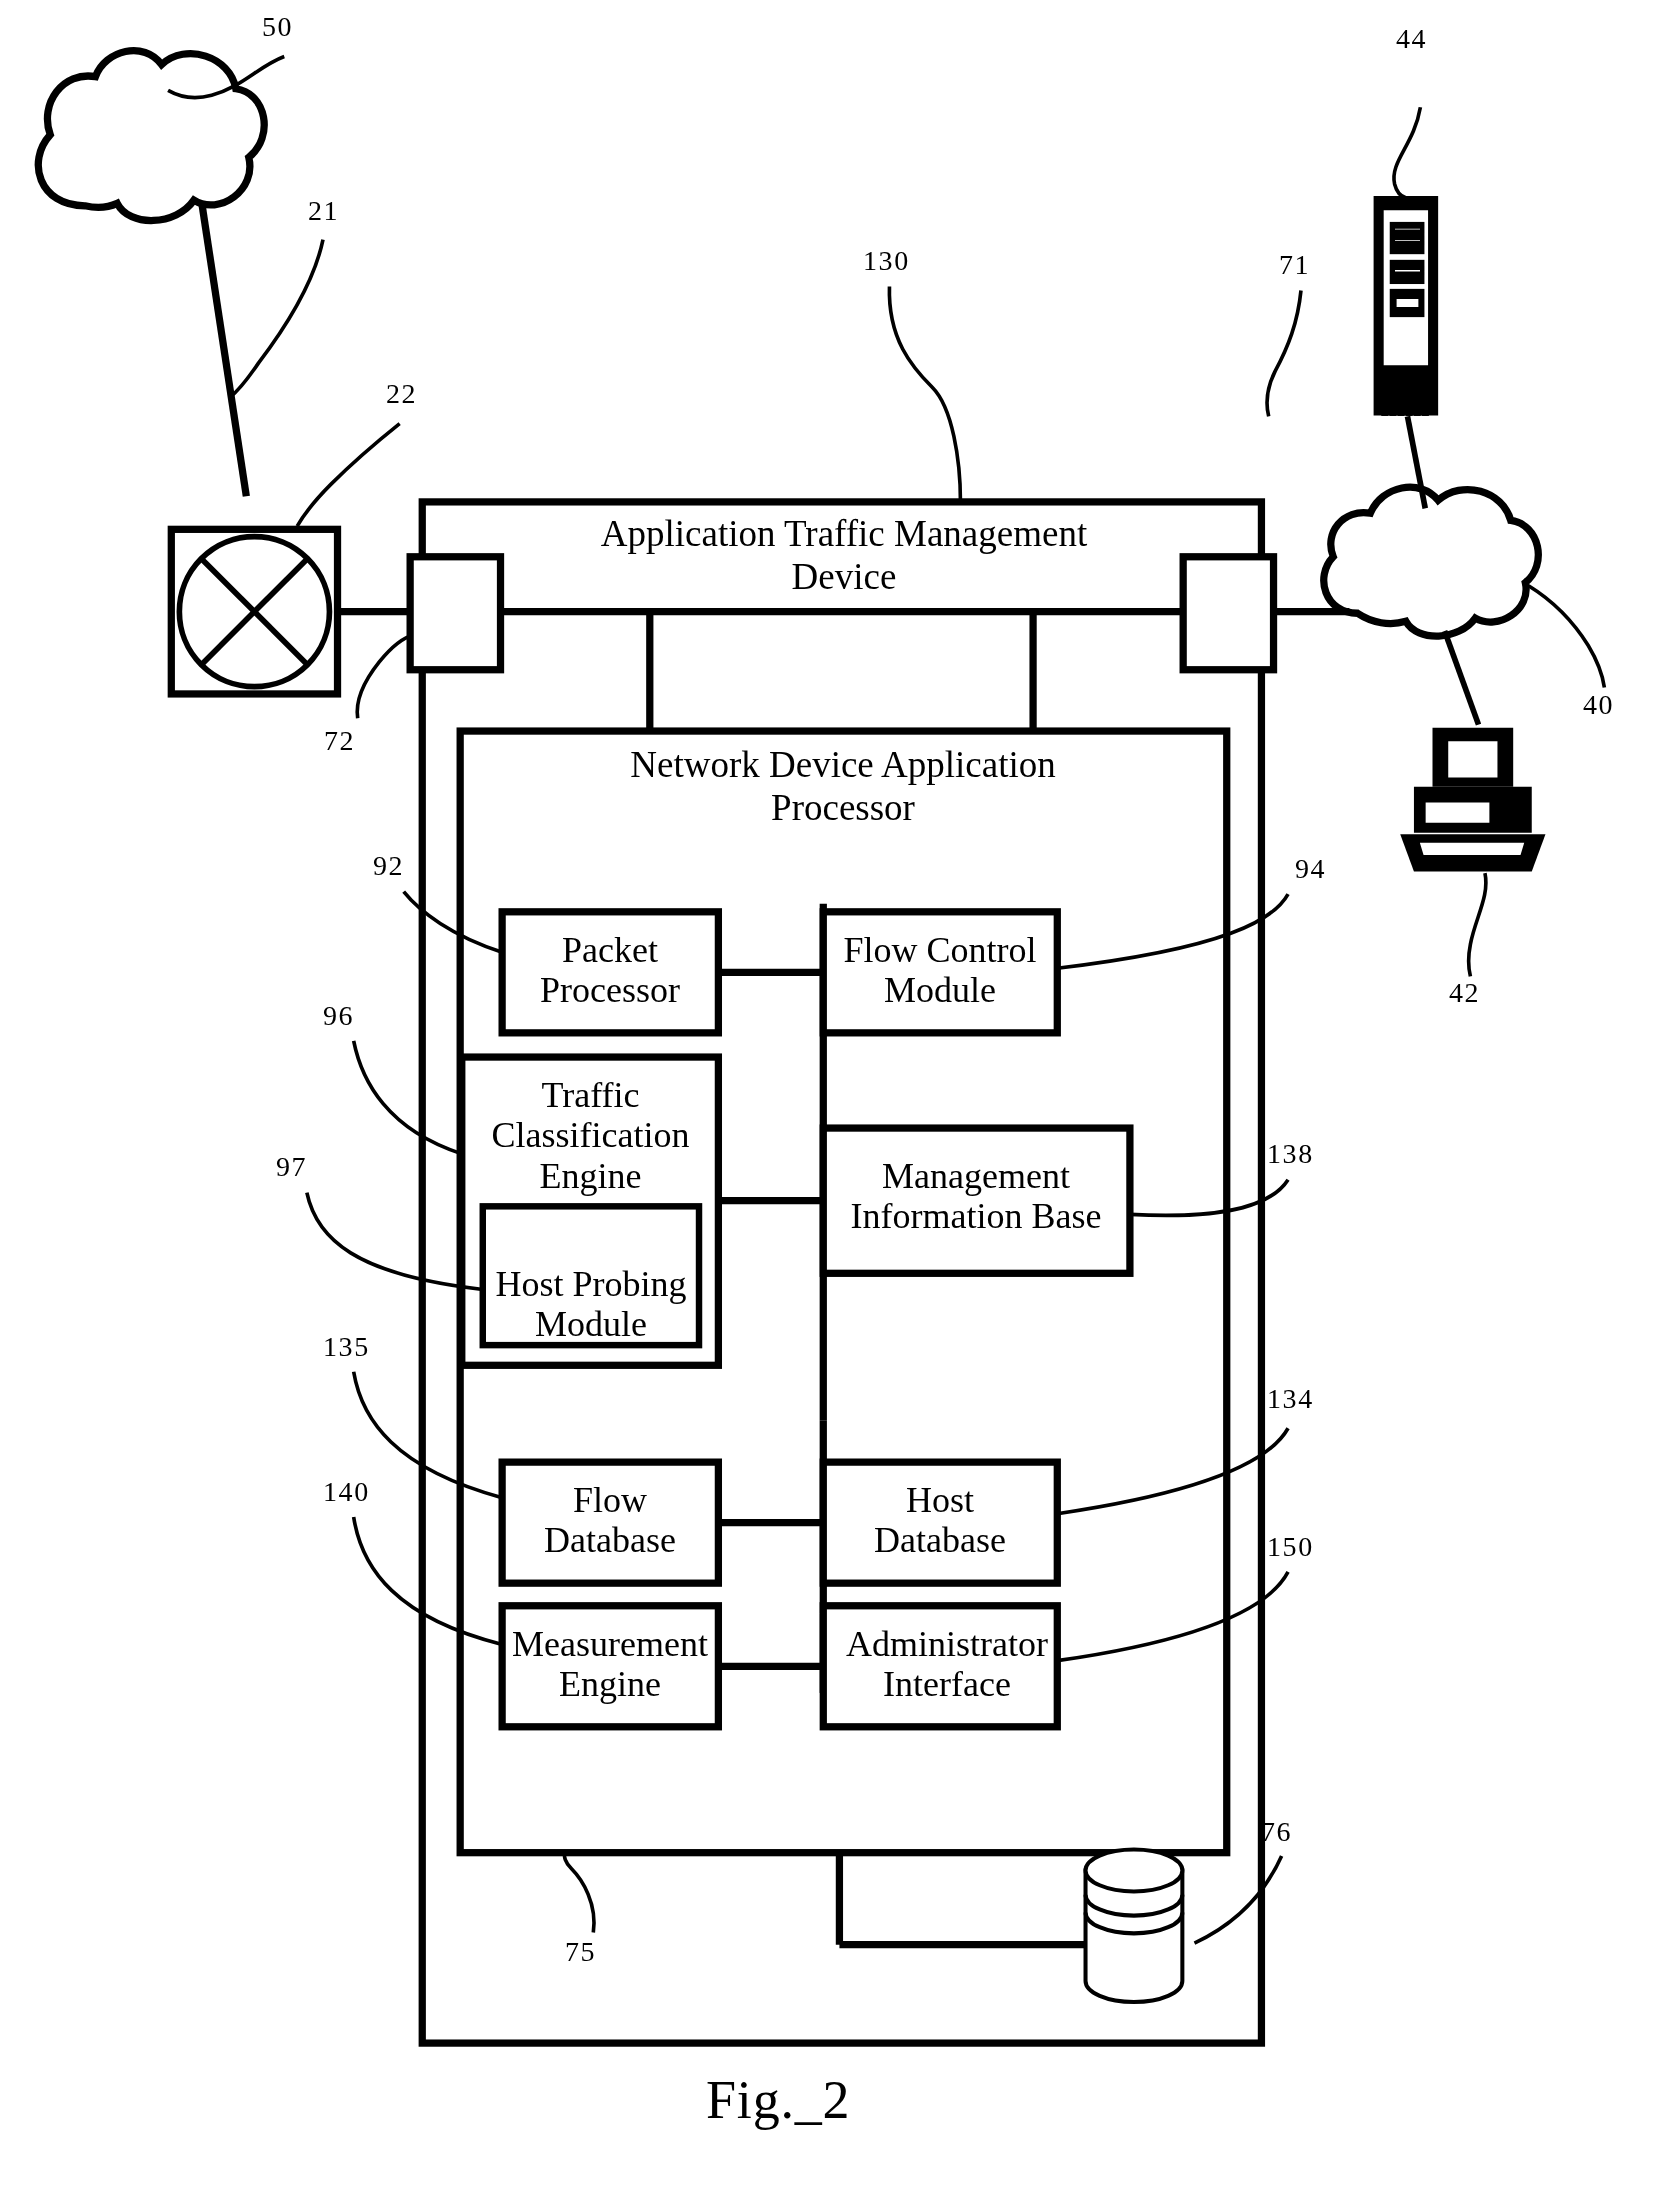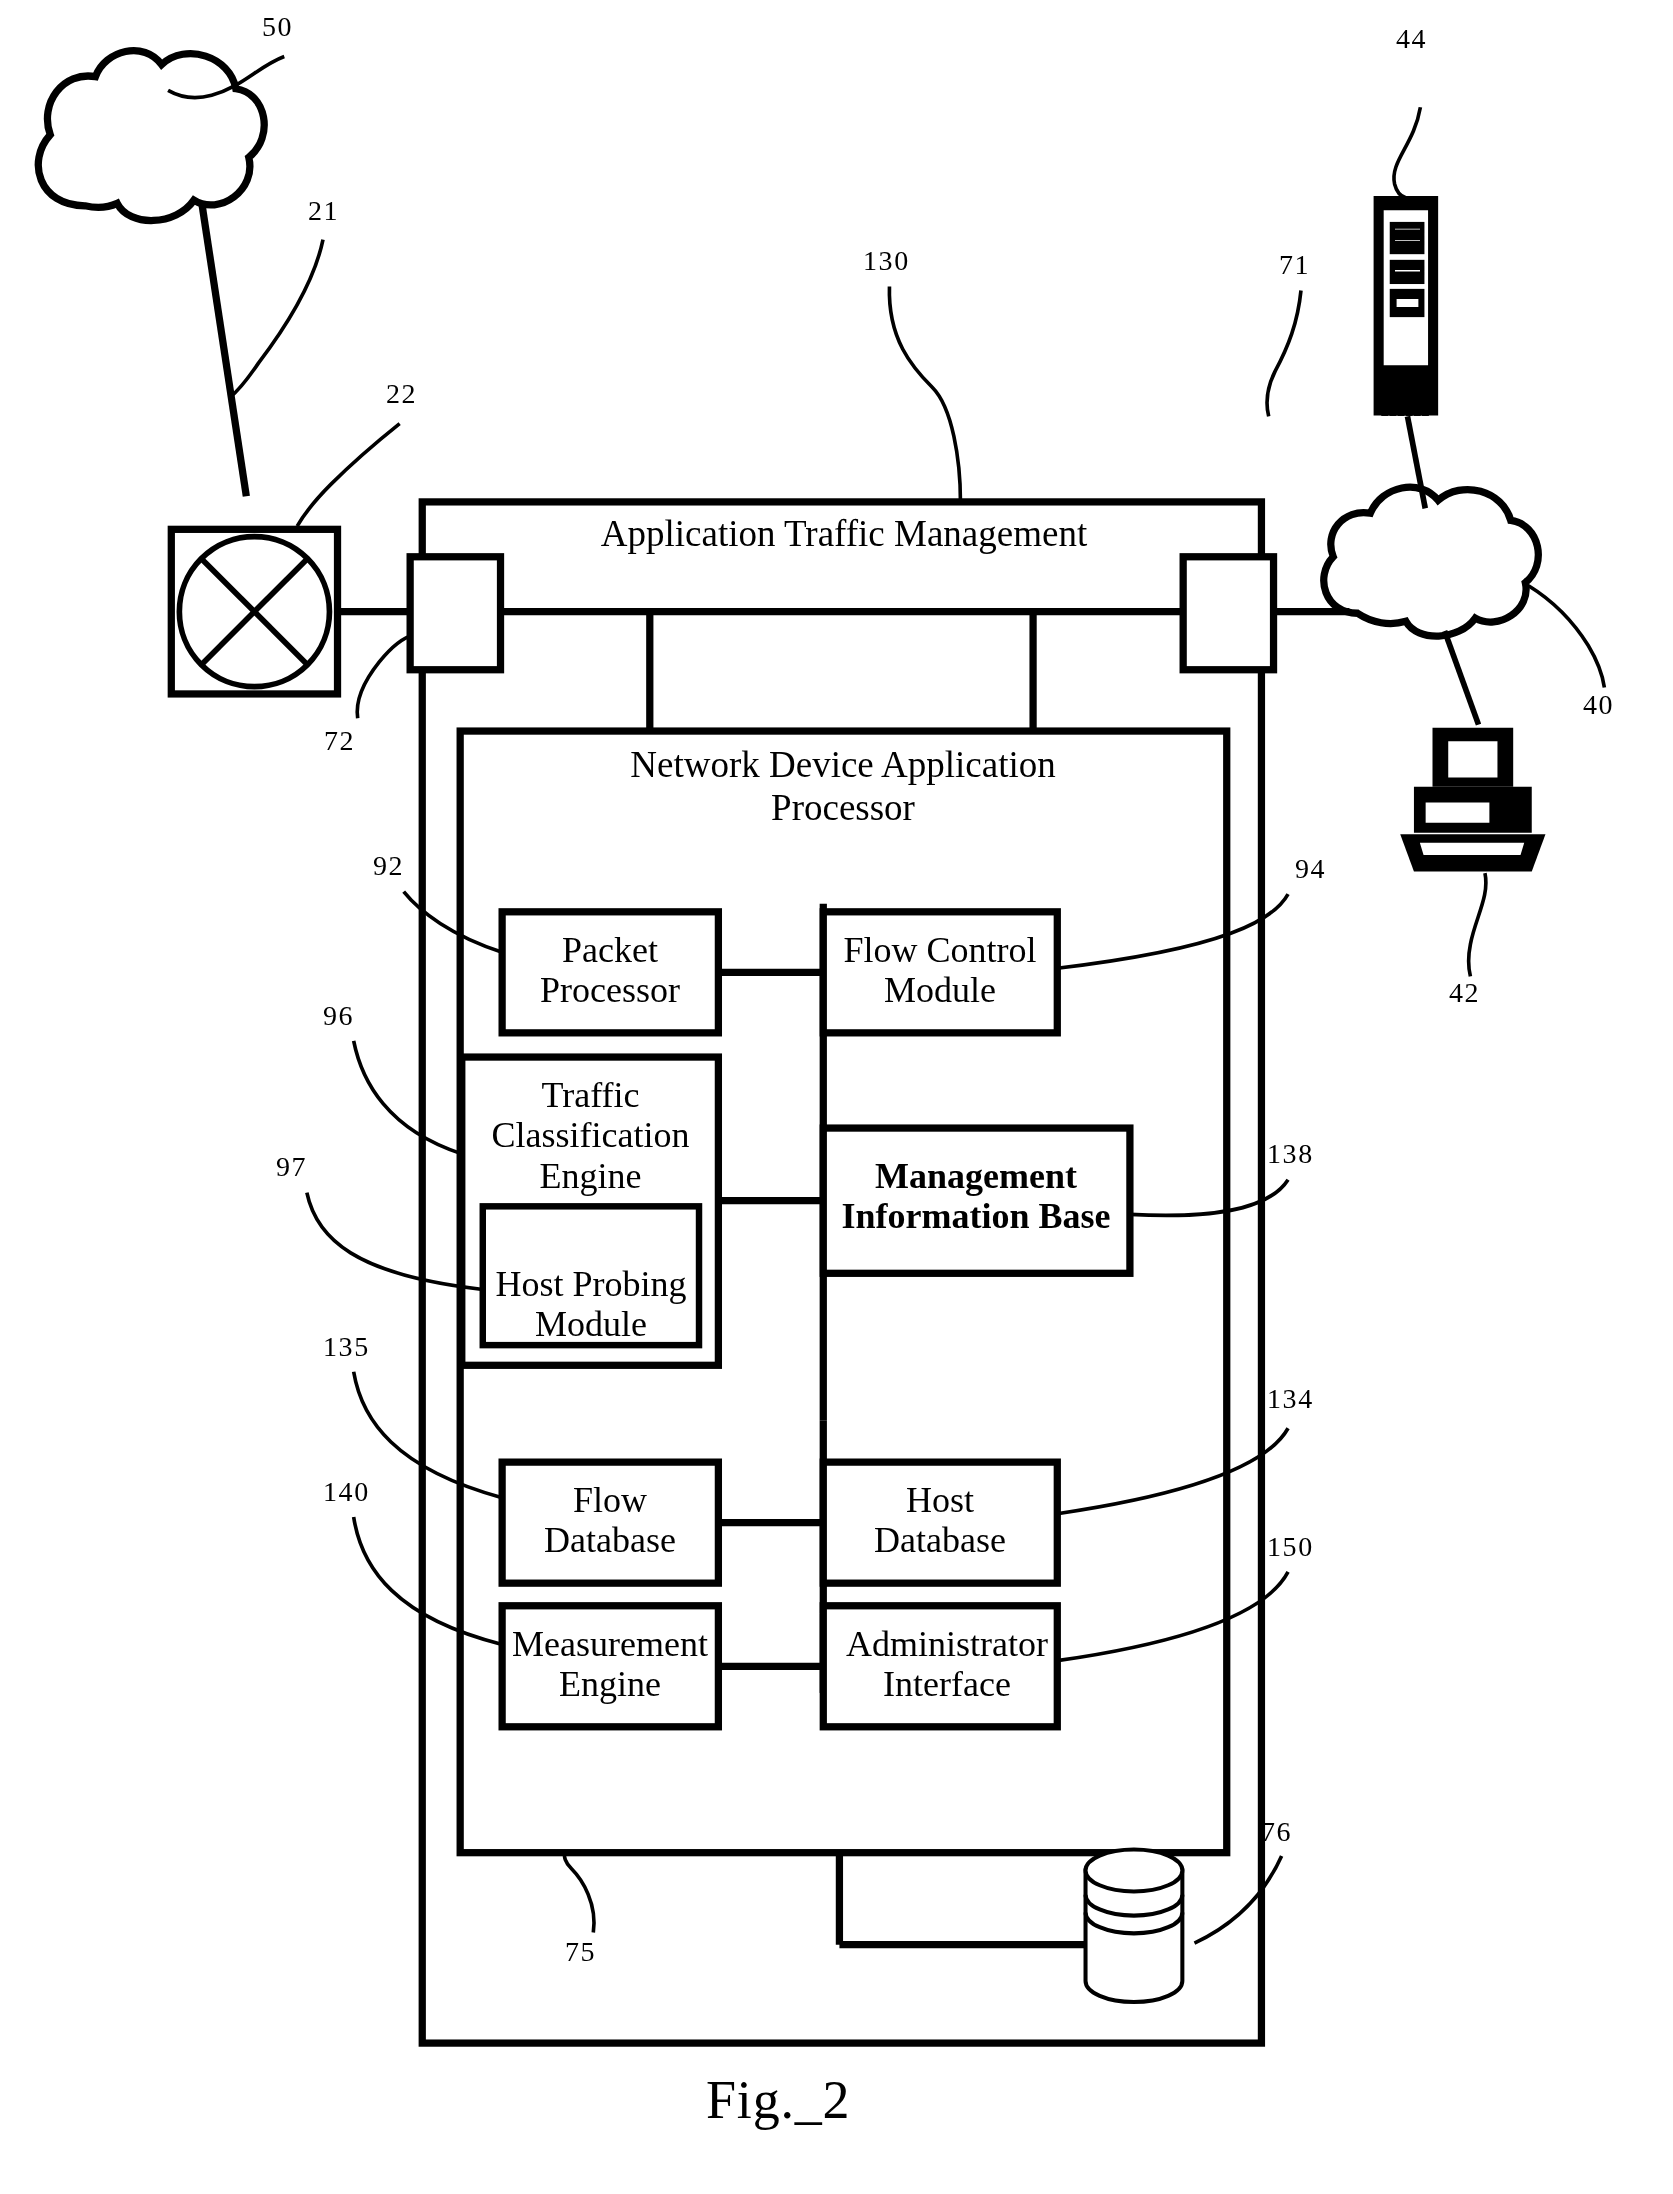--- a/index.html
+++ b/index.html
@@ -233,20 +233,21 @@
     </g>
 
     <path class="stroke lead" d="M 1840 1082 C 1846 1110, 1828 1138, 1822 1170 C 1818 1190, 1820 1202, 1822 1210"></path>
 
     <path class="stroke medium" d="M 1790 782 L 1832 898"></path>
 
   </svg>
 
   <div class="lbl bigtitle" style="left:473px; top:513px; width:742px;">
     <div>Application Traffic Management</div>
+    <div>Device</div>
   </div>
 
   <div class="lbl bigtitle" style="left:484px; top:744px; width:718px;">
     <div>Network Device Application</div>
     <div>Processor</div>
   </div>
 
   <div class="lbl boxlabel" style="left:502px; top:930px; width:216px;">
     <div>Packet</div>
     <div>Processor</div>
@@ -261,21 +262,21 @@
     <div>Traffic</div>
     <div>Classification</div>
     <div>Engine</div>
   </div>
 
   <div class="lbl boxlabel" style="left:483px; top:1236px; width:216px;margin-top:28px;">
     <div>Host Probing</div>
     <div>Module</div>
   </div>
 
-  <div class="lbl boxlabel" style="left:818px; top:1156px; width:316px;font-weight:bold;">
+  <div class="lbl boxlabel" style="left:818px; top:1156px; width:316px;">
     <div>Management</div>
     <div>Information Base</div>
   </div>
 
   <div class="lbl boxlabel" style="left:502px; top:1480px; width:216px;">
     <div>Flow</div>
     <div>Database</div>
   </div>
 
   <div class="lbl boxlabel" style="left:823px; top:1480px; width:234px;">

